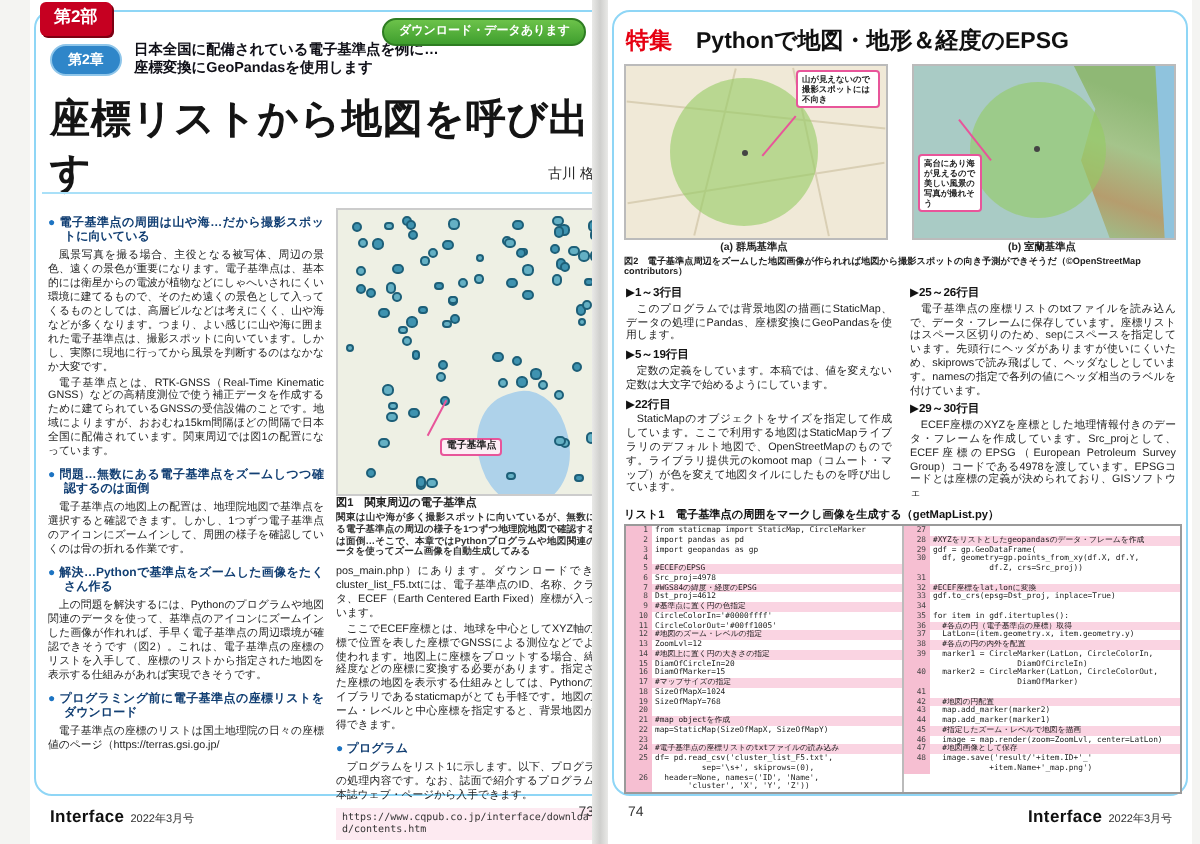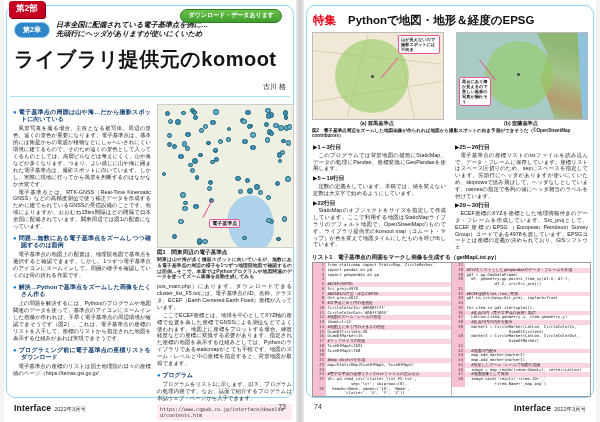--- a/index.html
+++ b/index.html
@@ -1,36 +1,36 @@
 <!DOCTYPE html>
 <html><head>
 <meta charset="utf-8">
 <style>
   html,body{margin:0;padding:0;}
   body{width:600px;height:422px;position:relative;background:#f4f4f2;
        font-family:"Liberation Sans","DejaVu Sans",sans-serif;color:#222;
        -webkit-font-smoothing:antialiased;overflow:hidden;}
   .page{position:absolute;top:0;height:422px;width:292px;background:#fff;}
-  #pageL{left:4px;} #pageR{left:304px;}
+  #pageL{left:15px;} #pageR{left:304px;}
   .gutter{position:absolute;left:296px;top:0;width:8px;height:422px;
           background:linear-gradient(90deg,#e9e9e7,#cfcfcd 50%,#e9e9e7);}
   .frame{position:absolute;left:2px;right:2px;top:5px;height:391px;
          border:1.5px solid #8fd6f6;border-radius:9px;pointer-events:none;}
   
   .part-tab{position:absolute;left:5px;top:1px;background:#c60021;color:#fff;
             font-weight:bold;font-size:8.5px;padding:2px 7px 3px;border-radius:3px;
             box-shadow:1px 1px 0 #7d0012;z-index:3;}
   .dl-badge{position:absolute;right:14px;top:9px;background:linear-gradient(#6cc24a,#3f9e2e);
             color:#fff;font-size:6px;font-weight:bold;padding:1px 7px 2px;border-radius:7px;
             border:1px solid #2e7d22;z-index:3;}
   .chap-badge{position:absolute;left:10px;top:22px;background:#2f86c9;color:#fff;
               font-size:7px;font-weight:bold;padding:2px 8px;border-radius:9px;
               border:1px solid #8fc6ea;}
   .subtitle{position:absolute;left:52px;top:20px;width:200px;font-size:7.2px;
-            font-weight:bold;line-height:9px;color:#101018;font-style:italic;}
+            font-weight:bold;line-height:9px;color:#101018;}
   .headline{position:absolute;left:10px;top:46px;width:276px;font-size:20px;
             font-weight:900;letter-spacing:.5px;color:#141414;}
   .author{position:absolute;right:10px;top:82px;font-size:7px;color:#222;}
   .head-rule{position:absolute;left:6px;right:6px;top:96px;height:1px;background:#a9e0f8;}
   
   .col{position:absolute;top:104px;font-size:5.4px;line-height:6.9px;text-align:justify;}
   .colL1{left:9px;width:138px;}
   .colL2{left:153px;width:135px;}
   .sec-h{font-size:6px;font-weight:bold;color:#123f73;line-height:7.2px;margin:5px 0 2px;
          padding-left:8px;text-indent:-8px;}
@@ -105,23 +105,23 @@
 </head>
 <body>
 
 <div class="page" id="pageL">
   <div class="frame"></div>
   <div class="part-tab">第2部</div>
   <div class="dl-badge">ダウンロード・データあります</div>
   <div class="chap-badge">第2章</div>
   <div class="subtitle">
     <div>日本全国に配備されている電子基準点を例に…</div>
-    <div>先頭行にヘッダがありますが使いにくいため</div>
-  </div>
-  <div class="headline">ライブラリ提供元のkomoot</div>
+    <div>座標変換にGeoPandasを使用します</div>
+  </div>
+  <div class="headline">座標リストから地図を呼び出す</div>
   <div class="author">古川 格</div>
   <div class="head-rule"></div>
 
   <div class="col colL1">
     <div class="sec-h"><span class="bdot">●</span> <span>電子基準点の周囲は山や海…だから撮影スポットに向いている</span></div>
     <p>風景写真を撮る場合、主役となる被写体、周辺の景色、遠くの景色が重要になります。電子基準点は、基本的には衛星からの電波が植物などにしゃへいされにくい環境に建てるもので、そのため遠くの景色として入ってくるものとしては、高層ビルなどは考えにくく、山や海などが多くなります。つまり、よい感じに山や海に囲まれた電子基準点は、撮影スポットに向いています。しかし、実際に現地に行ってから風景を判断するのはなかなか大変です。</p>
     <p>電子基準点とは、RTK-GNSS（Real-Time Kinematic GNSS）などの高精度測位で使う補正データを作成するために建てられているGNSSの受信設備のことです。地域によりますが、おおむね15km間隔ほどの間隔で日本全国に配備されています。関東周辺では図1の配置になっています。</p>
     <div class="sec-h"><span class="bdot">●</span> <span>問題…無数にある電子基準点をズームしつつ確認するのは面倒</span></div>
     <p>電子基準点の地図上の配置は、地理院地図で基準点を選択すると確認できます。しかし、1つずつ電子基準点のアイコンにズームインして、周囲の様子を確認していくのは骨の折れる作業です。</p>
     <div class="sec-h"><span class="bdot">●</span> <span>解決…Pythonで基準点をズームした画像をたくさん作る</span></div>

